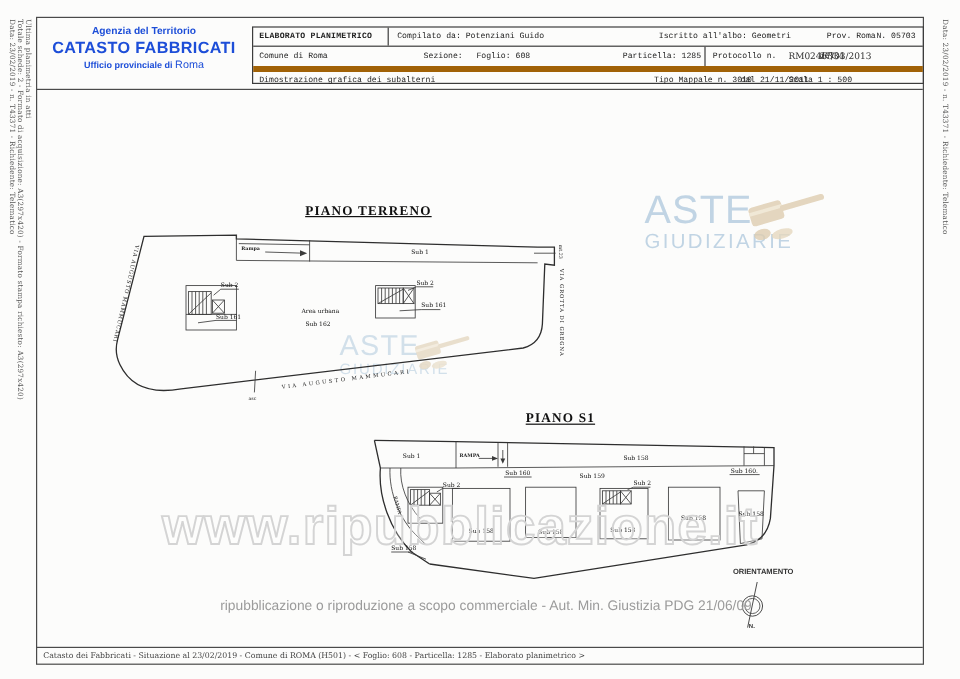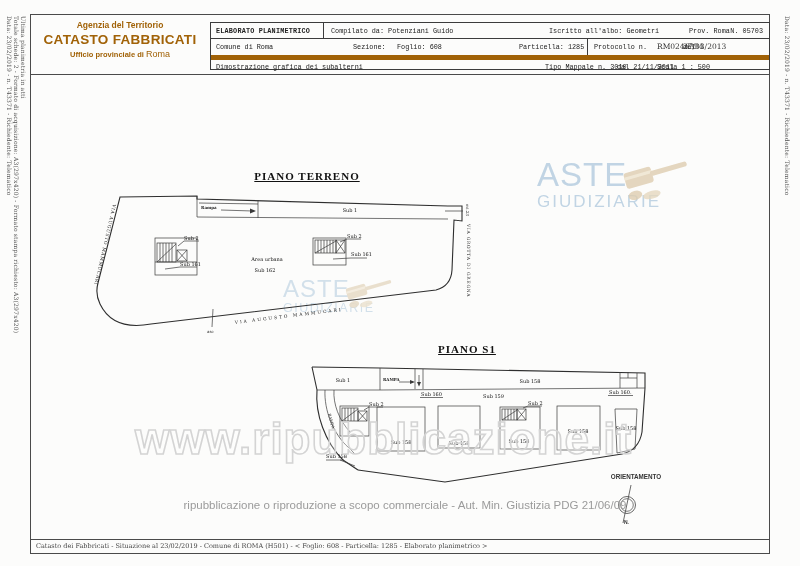--- a/index.html
+++ b/index.html
@@ -6,21 +6,21 @@
   #page{position:relative;width:800px;height:566px;background:#fcfcfb;overflow:hidden;
         font-family:"Liberation Sans",sans-serif;color:#222;}
   .abs{position:absolute;}
   
   .frame{position:absolute;left:30px;top:14px;width:738px;height:538px;border:1px solid #4a4a4a;}
   .hline{position:absolute;height:0;border-top:1px solid #4a4a4a;}
   
   .vtext{position:absolute;transform-origin:0 0;transform:rotate(90deg);
          font-family:"DejaVu Serif",serif;font-size:6px;color:#555;white-space:nowrap;letter-spacing:.2px;}
   
-  .ag{position:absolute;left:34px;top:20px;width:172px;text-align:center;color:#a16207;}
+  .ag{position:absolute;left:34px;top:20px;width:172px;text-align:center;color:#1d4ed8;}
   .ag .l1{font-size:8.5px;font-weight:bold;}
   .ag .l2{font-size:13.5px;font-weight:bold;letter-spacing:.3px;margin-top:2px;}
   .ag .l3{font-size:7.5px;font-weight:bold;margin-top:2px;}
   .ag .l3 b{font-size:9px;font-weight:normal;}
   
   .tbl{position:absolute;left:210px;top:22px;width:558px;height:46px;border:1px solid #3c3c3c;background:transparent;}
   .trow{position:relative;width:100%;}
   .tmono{position:absolute;font-family:"Liberation Mono",monospace;font-size:6.8px;color:#222;white-space:nowrap;top:4px;}
   .tbold{font-weight:bold;letter-spacing:.2px;}
   .tstamp{font-family:"DejaVu Serif",serif;font-size:7.5px;color:#333;}

